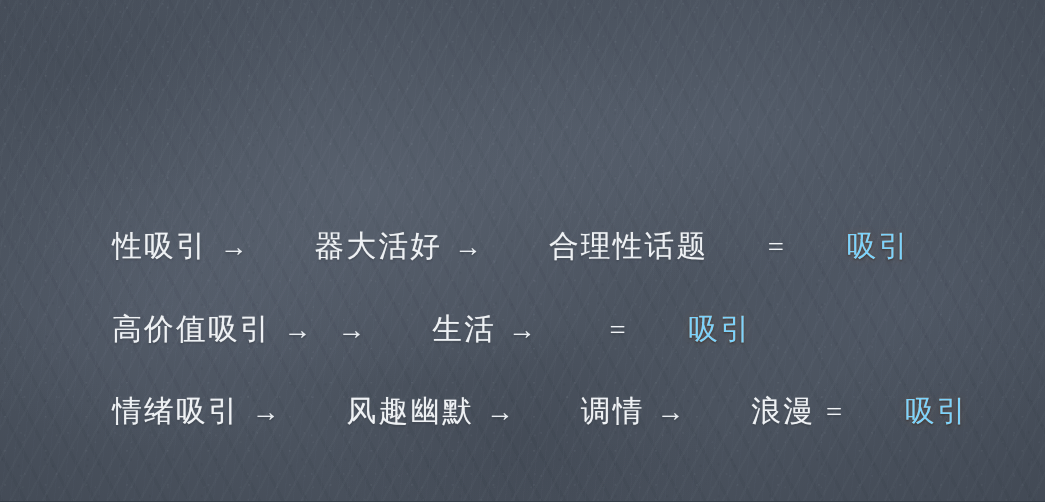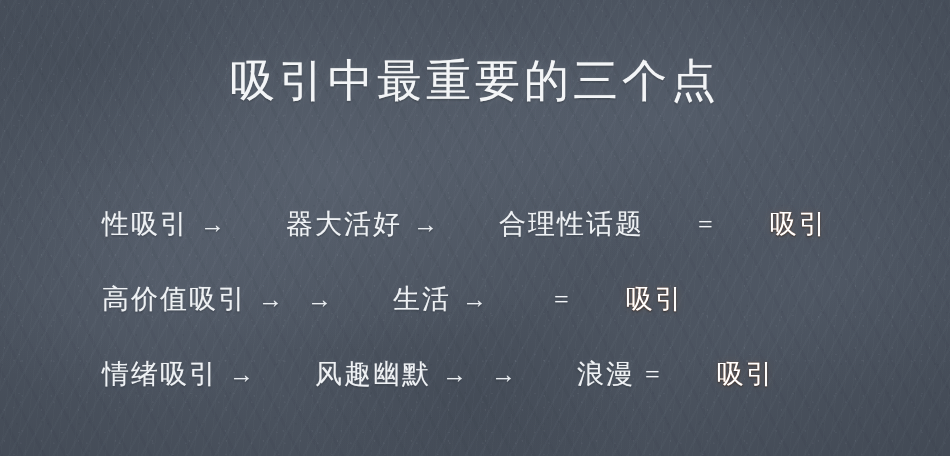--- a/index.html
+++ b/index.html
@@ -145,41 +145,38 @@
 
   .eq {
     font-size: 26px;
     color: #f1f4f7;
     margin-right: 7px;
     text-shadow:
       0 0 1px rgba(255,255,255,0.45),
       0 1px 2px rgba(20,25,33,0.5);
   }
   .result {
-    color: #ffffff;
+    color: #7dd3fc;
     letter-spacing: 2px;
     text-shadow:
       0 0 1px rgba(206,110,51,0.55),
       0 1px 2px rgba(26,16,8,0.55),
       0 0 8px rgba(212,120,60,0.18);
   }
 </style>
 </head>
 <body>
 
 <div class="slide">
 
   <div class="tex tex-blotch"></div>
   <div class="tex tex-streak"></div>
   <div class="tex tex-grain"></div>
   <div class="tex tex-vignette"></div>
 
-  <div class="title-wrap">
-    <h1 class="title">吸引中最重要的三个点</h1>
-  </div>
 
   <div class="lines">
 
     <div class="line">
       <span class="seg">性吸引</span>
       <span class="arrow">→</span>
       <span class="seg">器大活好</span>
       <span class="arrow">→</span>
       <span class="seg">合理性话题</span>
       <span class="eq-gap-lg"></span>
@@ -196,20 +193,21 @@
       <span class="eq-gap-lg"></span>
       <span class="eq">=</span>
       <span class="seg result">吸引</span>
     </div>
 
     <div class="line">
       <span class="seg">情绪吸引</span>
       <span class="arrow">→</span>
       <span class="seg">风趣幽默</span>
       <span class="arrow">→</span>
+      <span class="seg">调情</span>
       <span class="arrow">→</span>
       <span class="seg">浪漫</span>
       <span class="eq-gap-sm"></span>
       <span class="eq">=</span>
       <span class="seg result">吸引</span>
     </div>
 
   </div>
 </div>
 

